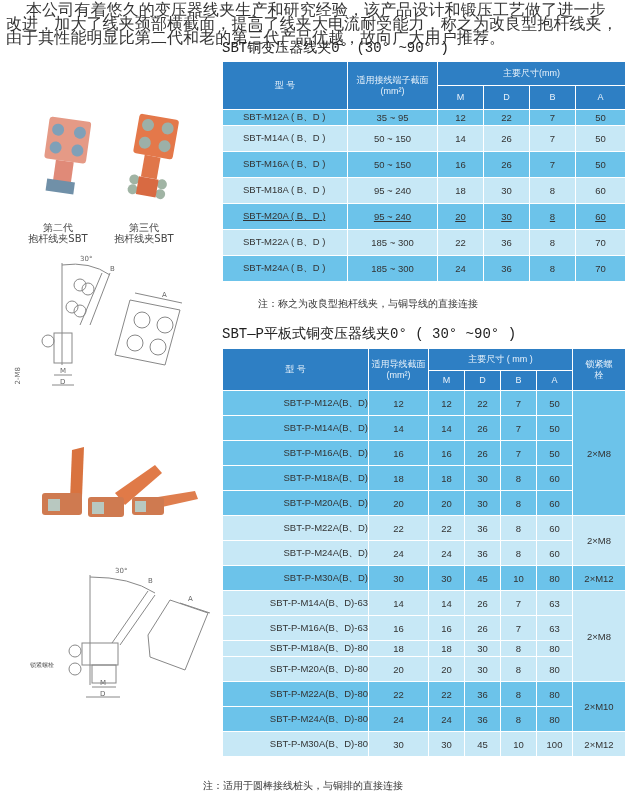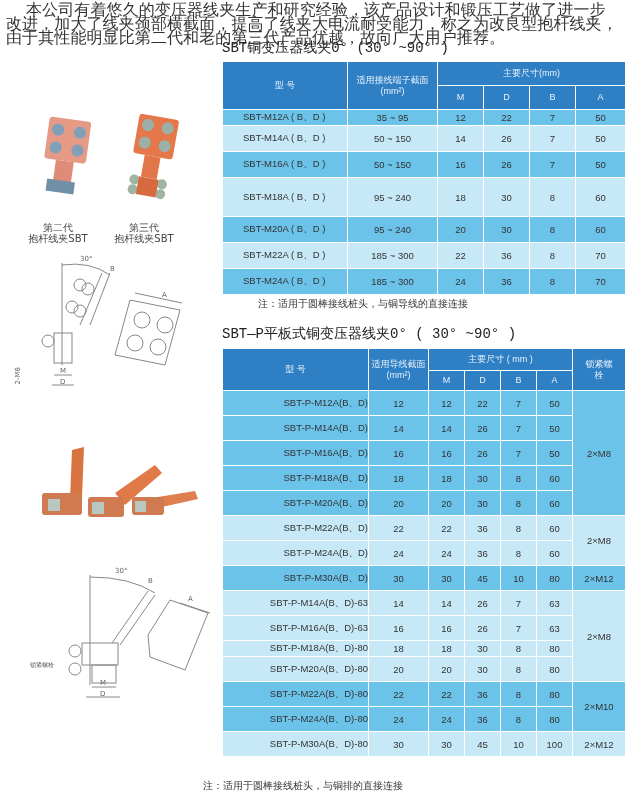--- a/index.html
+++ b/index.html
@@ -167,29 +167,29 @@
         <td>50</td>
   </tr>
   <tr class="dark" style="height:26px;">
     <td class="model">SBT-M16A ( B、D )</td>
         <td>50 ~ 150</td>
         <td>16</td>
         <td>26</td>
         <td>7</td>
         <td>50</td>
   </tr>
-  <tr class="light" style="height:39px;">
+  <tr class="light" style="height:26px;">
     <td class="model">SBT-M18A ( B、D )</td>
         <td>95 ~ 240</td>
         <td>18</td>
         <td>30</td>
         <td>8</td>
         <td>60</td>
   </tr>
-  <tr class="dark" style="height:26px;">
+  <tr class="dark" style="height:26px;text-decoration:underline;">
     <td class="model">SBT-M20A ( B、D )</td>
         <td>95 ~ 240</td>
         <td>20</td>
         <td>30</td>
         <td>8</td>
         <td>60</td>
   </tr>
   <tr class="light" style="height:26px;">
     <td class="model">SBT-M22A ( B、D )</td>
         <td>185 ~ 300</td>
@@ -201,21 +201,21 @@
   <tr class="dark" style="height:26px;">
     <td class="model">SBT-M24A ( B、D )</td>
         <td>185 ~ 300</td>
         <td>24</td>
         <td>36</td>
         <td>8</td>
         <td>70</td>
   </tr>
 </tbody>
   </table>
-<div class="note" style="left:258px;top:297px;">注：适用于圆棒接线桩头，与铜导线的直接连接</div>
+<div class="note" style="left:258px;top:297px;">注：称之为改良型抱杆线夹，与铜导线的直接连接</div>
 
 <div class="title" style="left:222px;top:325px;">SBT—P平板式铜变压器线夹0° ( 30° ~90° )</div>
 <table class="t2" style="left:222px;top:348px;width:403px;">
   <colgroup>
       <col style="width:146px">
       <col style="width:60px">
       <col style="width:36px">
       <col style="width:36px">
       <col style="width:36px">
       <col style="width:36px">

